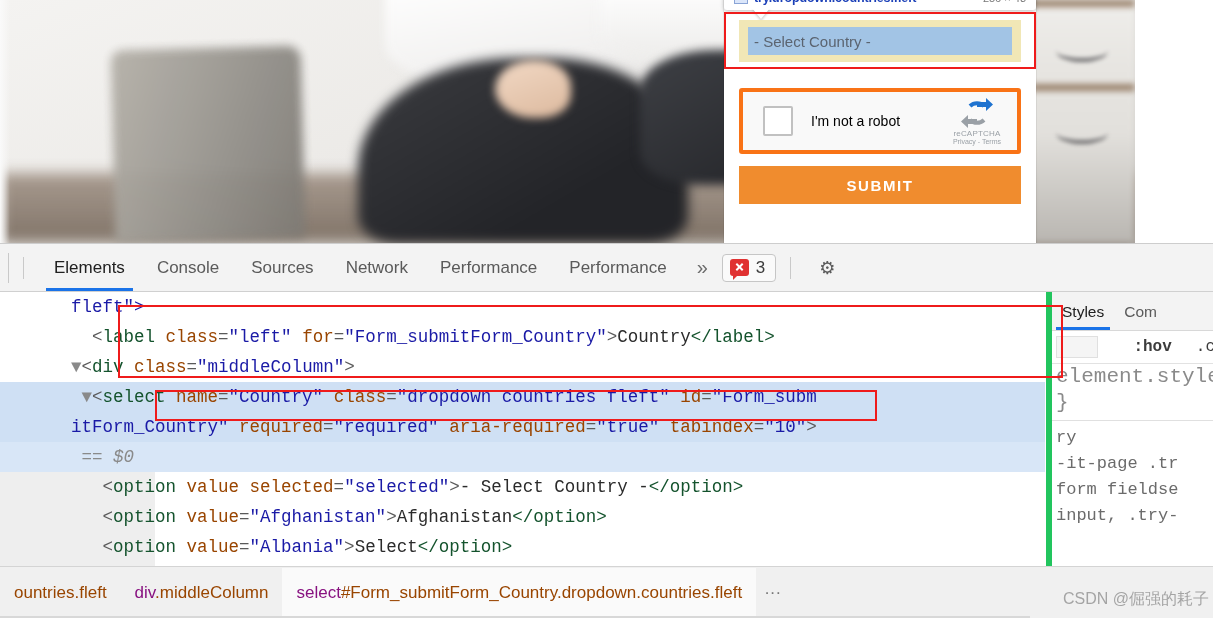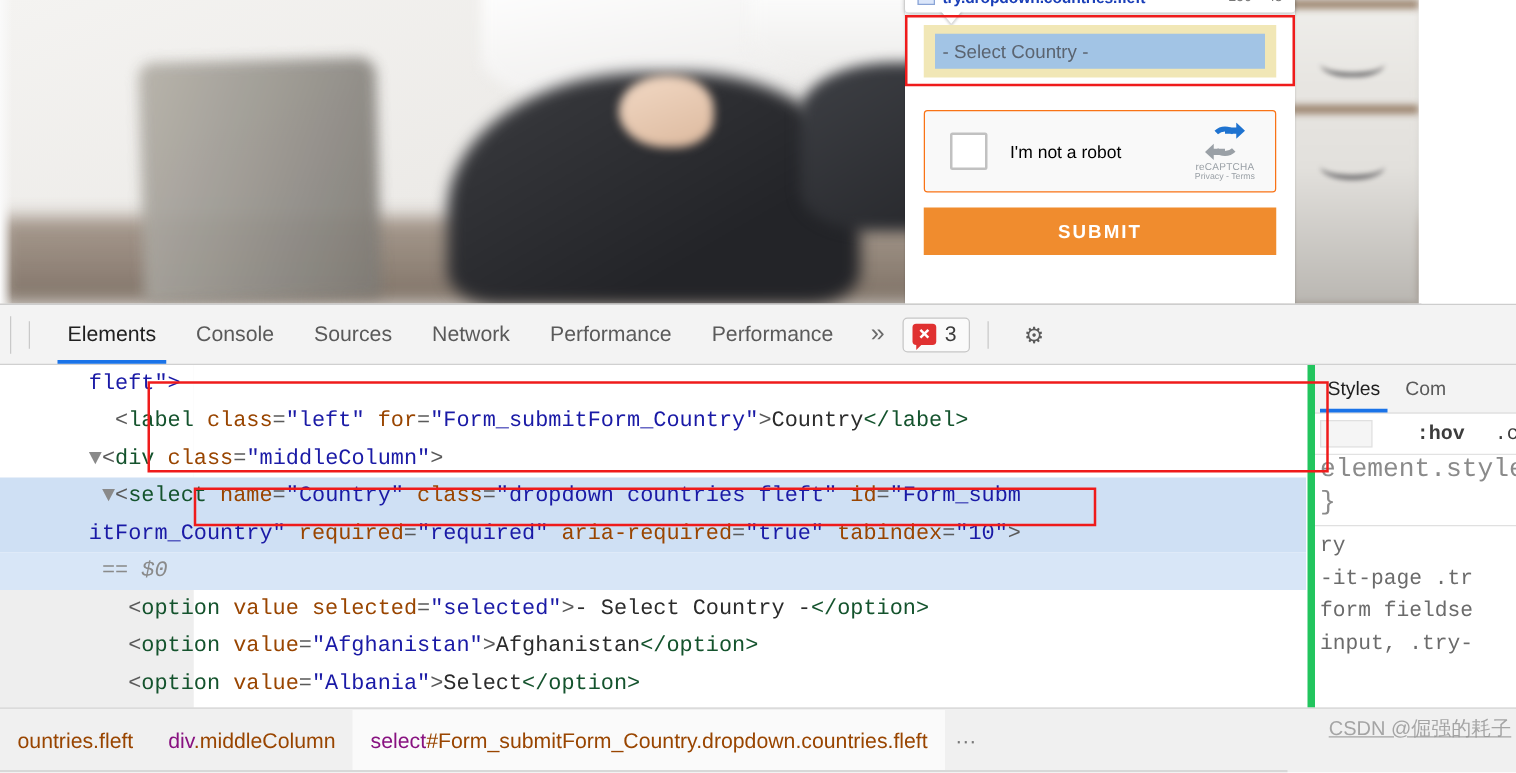--- a/index.html
+++ b/index.html
@@ -62,21 +62,21 @@
   
   .sel-pad{position:absolute;left:739px;top:20px;width:282px;height:42px;background:#f0e5b0;opacity:.92;}
   .sel-content{position:absolute;left:748px;top:27px;width:264px;height:28px;background:#9dc2e8;opacity:.95;}
   .sel-text{position:absolute;left:754px;top:33px;font:15px "Liberation Sans",sans-serif;color:#5b6470;}
 
   
   .redbox{position:absolute;border:2.5px solid #ef1b1b;box-sizing:border-box;pointer-events:none;}
 
   
   .recap{position:absolute;left:739px;top:88px;width:282px;height:66px;background:#f9f9f9;
-    border:1px solid #f97316;border-radius:3px;display:flex;align-items:center;box-sizing:border-box;}
+    border:4px solid #f97316;border-radius:3px;display:flex;align-items:center;box-sizing:border-box;}
   .recap-box{width:26px;height:26px;background:#fff;border:2px solid #c1c1c1;border-radius:2px;margin-left:20px;flex:none;}
   .recap-label{margin-left:18px;font:14px "Liberation Sans",sans-serif;color:#000;}
   .recap-right{margin-left:auto;margin-right:16px;text-align:center;}
   .recap-logo{width:34px;height:30px;margin:0 auto;position:relative;}
   .recap-brand{font:8px "Liberation Sans",sans-serif;color:#9aa0a6;margin-top:1px;letter-spacing:.2px;}
   .recap-terms{font:7px "Liberation Sans",sans-serif;color:#9aa0a6;}
 
   .submit-btn{position:absolute;left:739px;top:166px;width:282px;height:38px;background:#f08c2e;
     border:none;color:#fff;font:bold 15px "Liberation Sans",sans-serif;letter-spacing:1.6px;cursor:pointer;}
   .privacy{position:absolute;left:739px;top:212px;width:284px;font:11.5px "Liberation Sans",sans-serif;
@@ -140,22 +140,22 @@
   
   .crumbbar{position:absolute;left:0;bottom:0;width:1213px;height:52px;background:#f0f0f0;
     border-top:1px solid #d4d4d4;display:flex;align-items:center;}
   .crumb{font:17px "Liberation Sans",sans-serif;padding:0 14px;line-height:50px;cursor:pointer;white-space:nowrap;}
   .crumb .ct{color:#881280;}
   .crumb .cc{color:#994500;}
   .crumb.active{background:#fafafa;}
   .crumb-ellip{color:#777;font:17px "Liberation Sans",sans-serif;padding:0 8px;}
   .crumb-scroll{position:absolute;left:0;bottom:0;width:1030px;height:3px;background:#d8d8d8;}
 
-  .watermark{position:absolute;right:4px;bottom:24px;font:16px "Liberation Sans",sans-serif;
-    color:rgba(150,150,150,.85);white-space:nowrap;pointer-events:none;text-decoration:underline;}
+  .watermark{position:absolute;right:4px;bottom:8px;font:16px "Liberation Sans",sans-serif;
+    color:rgba(150,150,150,.85);white-space:nowrap;pointer-events:none;}
 </style>
 </head>
 <body>
 
 <div id="app">
 
   <div class="viewport">
     <div class="photo">
       <div class="ph-wall"></div>
       <div class="ph-floor"></div>

